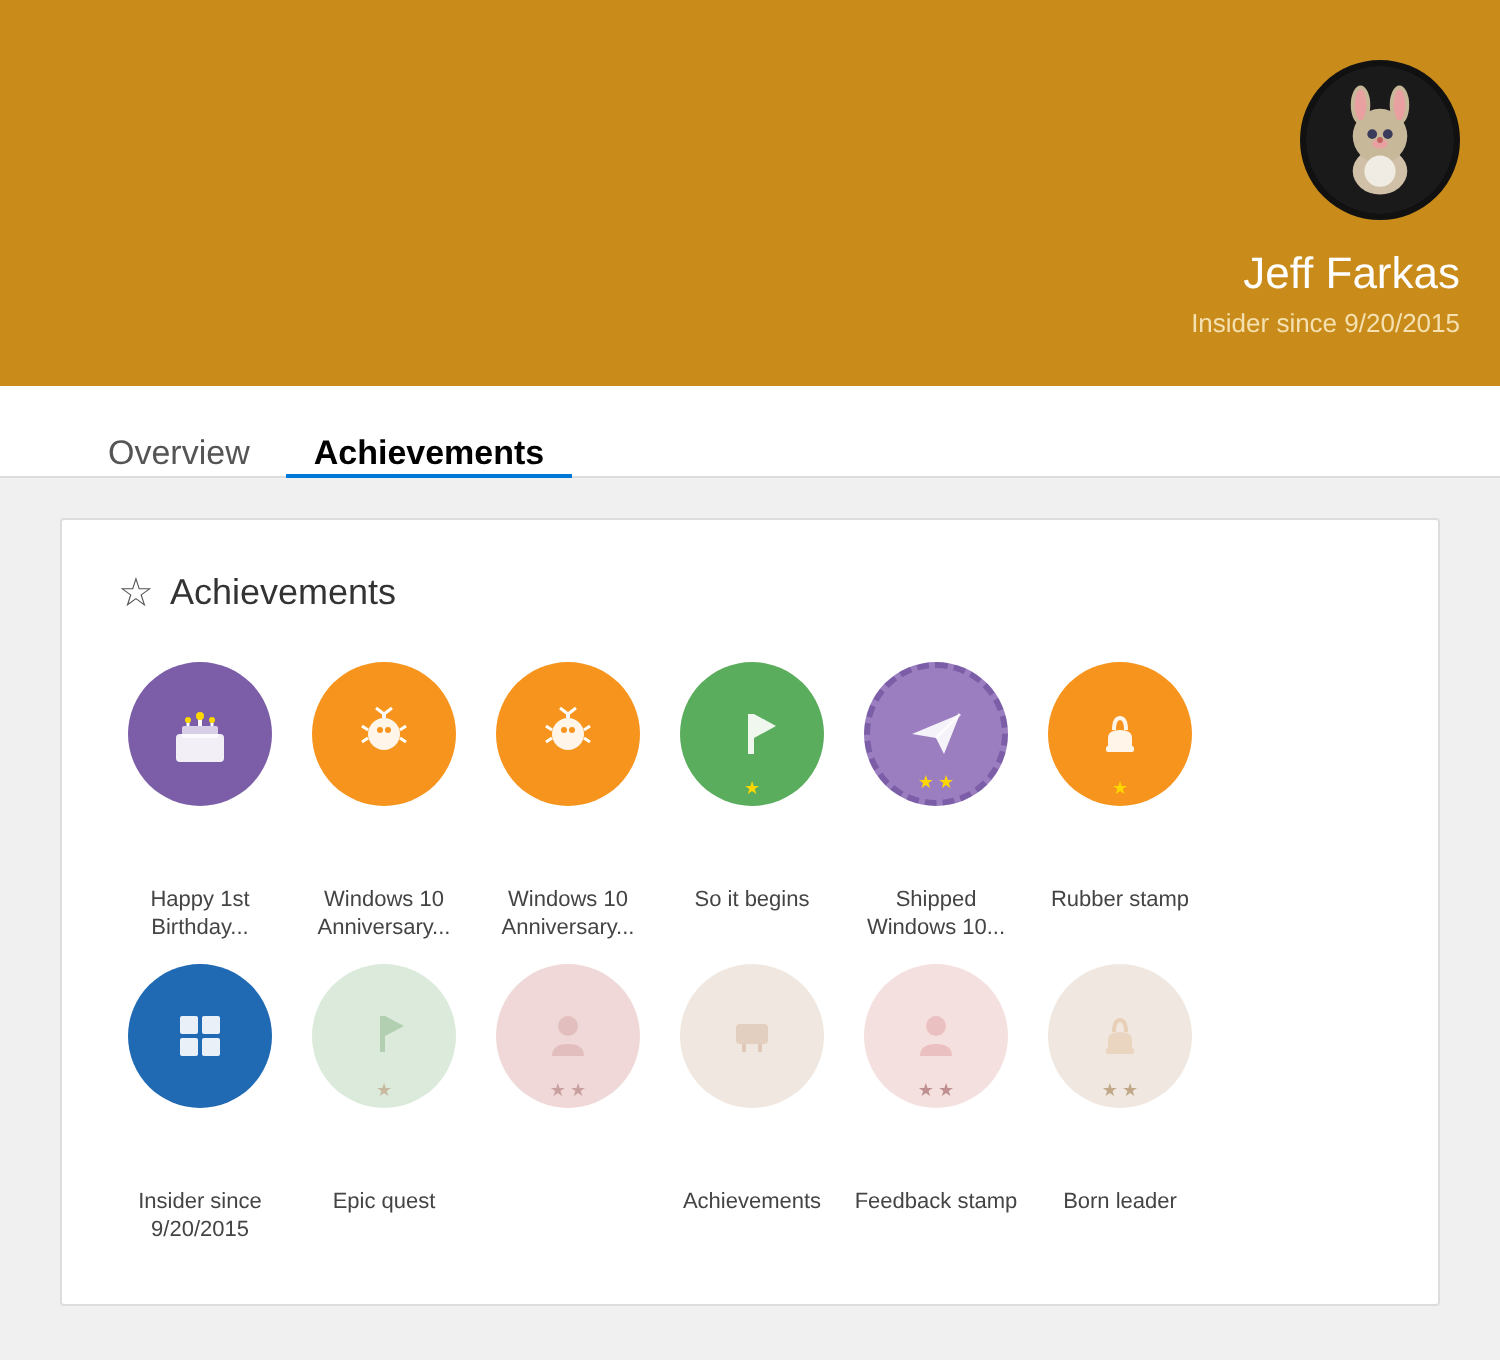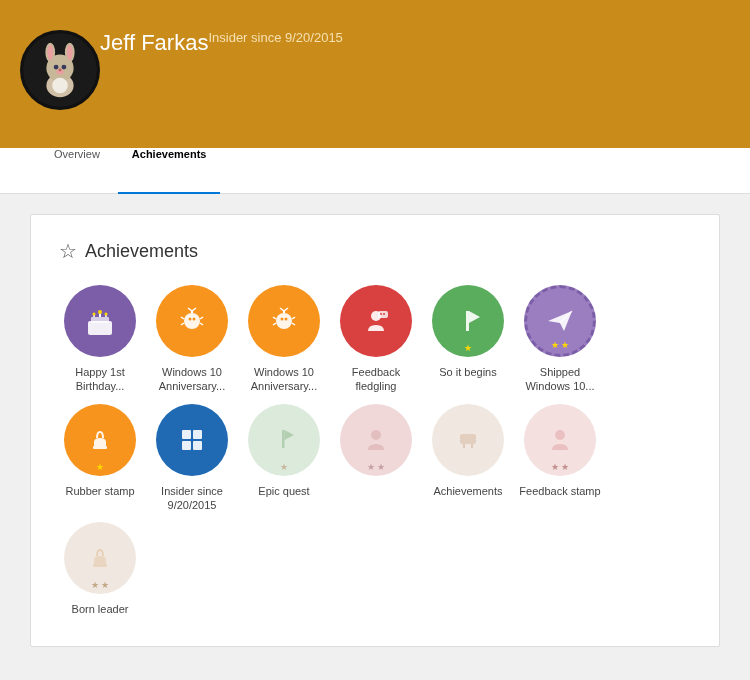--- a/index.html
+++ b/index.html
@@ -2,22 +2,22 @@
 <html><head>
   <meta charset="utf-8">
   <style>
     * { box-sizing: border-box; margin: 0; padding: 0; }
     body { font-family: 'Segoe UI', Arial, sans-serif; background: #f0f0f0; width: 750px; }
 
     
     .header {
       background: #C98B1A;
       display: flex;
-      flex-direction: row;
-      align-items: flex-start;
+      flex-direction: column;
+      align-items: flex-end;
       padding: 30px 20px 24px;
     }
     .avatar-circle {
       width: 80px; height: 80px;
       border-radius: 50%;
       background: #111;
       overflow: hidden;
       display: flex; align-items: center; justify-content: center;
       margin-bottom: 14px;
       border: 3px solid #111;
@@ -29,25 +29,25 @@
     
     .nav {
       background: #fff;
       border-bottom: 1px solid #ddd;
       display: flex;
       align-items: center;
       padding: 0 40px;
       height: 46px;
     }
     .nav-item {
-      font-size: 11px;
+      font-size: 17px;
       color: #555;
       padding: 0 14px;
       height: 46px;
-      display: flex; align-items: flex-start;
+      display: flex; align-items: flex-end;
       cursor: pointer;
       border-bottom: 2px solid transparent;
       margin-right: 4px;
     }
     .nav-item.active {
       color: #000;
       font-weight: 600;
       border-bottom: 2px solid #0078d7;
     }
 
@@ -93,20 +93,21 @@
       position: relative;
     }
 
     .badge-circle svg { width: 36px; height: 36px; }
 
     .badge-label {
       font-size: 11px;
       color: #444;
       line-height: 1.3;
       max-width: 82px;
+      margin-top: 32px;
     }
 
     
     .stars-overlay {
       position: absolute;
       bottom: 4px;
       left: 0; right: 0;
       display: flex; justify-content: center;
       gap: 2px;
     }
@@ -220,33 +221,20 @@
             <line x1="26" y1="16" x2="29" y2="14" stroke="white" stroke-width="1.5"></line>
             <line x1="10" y1="20" x2="7" y2="22" stroke="white" stroke-width="1.5"></line>
             <line x1="26" y1="20" x2="29" y2="22" stroke="white" stroke-width="1.5"></line>
             <circle cx="16" cy="16" r="1.5" fill="#F7941D"></circle>
             <circle cx="20" cy="16" r="1.5" fill="#F7941D"></circle>
           </svg>
         </div>
         <div class="badge-label">Windows 10 Anniversary...</div>
       </div>
 
-      <div class="achievement-item">
-        <div class="badge-circle bg-red">
-          <svg viewBox="0 0 36 36" fill="none" xmlns="http://www.w3.org/2000/svg">
-
-            <circle cx="18" cy="13" r="5" fill="white" opacity="0.9"></circle>
-            <path d="M10 28 Q10 22 18 22 Q26 22 26 28" fill="white" opacity="0.9"></path>
-            <rect x="20" y="8" width="10" height="7" rx="2" fill="white" opacity="0.8"></rect>
-            <circle cx="23" cy="11" r="1" fill="#D94040"></circle>
-            <circle cx="26" cy="11" r="1" fill="#D94040"></circle>
-          </svg>
-        </div>
-        <div class="badge-label">Feedback fledgling</div>
-      </div>
 
       <div class="achievement-item">
         <div class="badge-circle bg-green">
           <svg viewBox="0 0 36 36" fill="none" xmlns="http://www.w3.org/2000/svg">
             <rect x="16" y="8" width="3" height="20" fill="white" opacity="0.9"></rect>
             <polygon points="19,8 30,14 19,20" fill="white" opacity="0.9"></polygon>
           </svg>
           <div class="stars-overlay">
             <span class="s gold">★</span>
           </div>

